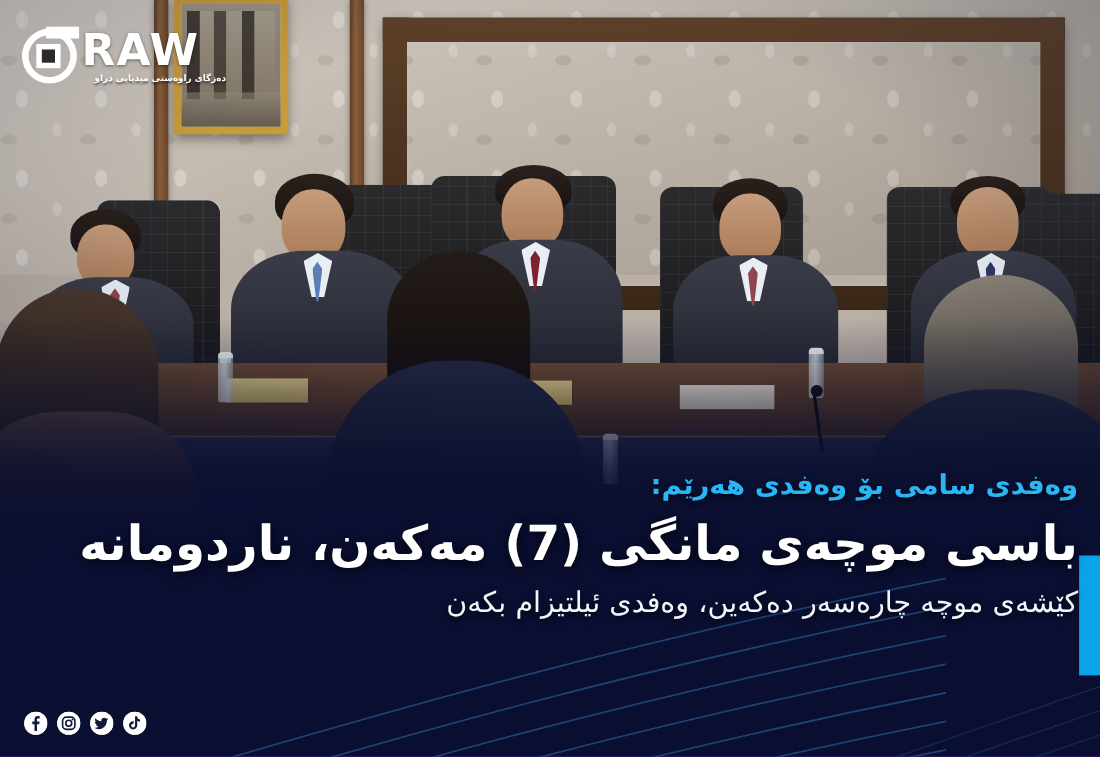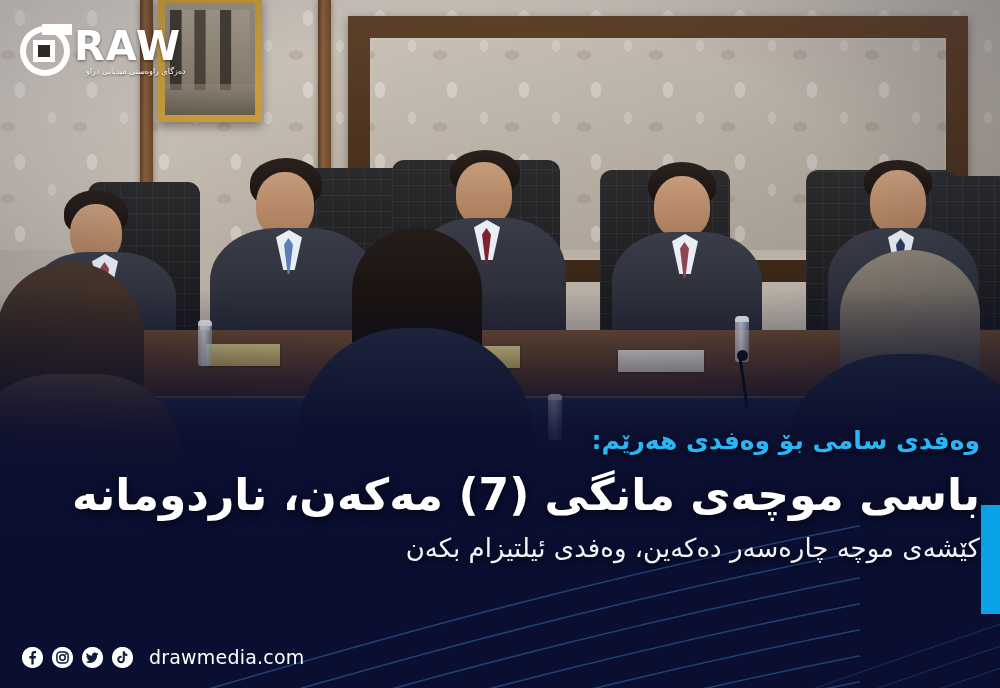--- a/index.html
+++ b/index.html
@@ -188,20 +188,21 @@
     font-family: "DejaVu Sans", sans-serif;
     font-weight:700; font-size:40px; letter-spacing:1px; color:#ffffff;
     line-height:40px;
     text-shadow: 0 1px 3px rgba(0,0,0,.5);
   }
   .logo-sub {
     position:absolute; left:68px; top:45px;
     font-size:8px; color:#ffffff; direction:rtl;
     letter-spacing:.2px; white-space:nowrap;
     text-shadow: 0 1px 2px rgba(0,0,0,.6);
+    font-weight: bold;
   }
 
   
   .headlines {
     position:absolute; right:20px; left:20px; top:424px;
     direction: rtl; text-align: right;
   }
   .kicker {
     font-size:25px; font-weight:700; color:#29b6f6;
     line-height:34px; letter-spacing:0;
@@ -406,16 +407,15 @@
         <circle cx="12" cy="12" r="12" fill="#fff"></circle>
         <path d="M19 7.6c-.5.3-1.1.5-1.7.6.6-.4 1.1-1 1.3-1.7-.6.3-1.2.6-1.9.7-.5-.6-1.3-1-2.2-1-1.7 0-3 1.3-3 3 0 .2 0 .5.1.7-2.5-.1-4.7-1.3-6.2-3.1-.3.4-.4.9-.4 1.5 0 1 .5 1.9 1.3 2.5-.5 0-1-.1-1.4-.4 0 1.5 1 2.7 2.4 3-.3.1-.5.1-.8.1-.2 0-.4 0-.6-.1.4 1.2 1.5 2.1 2.8 2.1-1 .8-2.3 1.3-3.8 1.3h-.7c1.3.9 2.9 1.4 4.6 1.4 5.5 0 8.5-4.6 8.5-8.5v-.4c.6-.4 1.1-1 1.5-1.6z" fill="#101a3d"></path>
       </svg>
     </span>
     <span class="sicon">
       <svg width="21" height="21" viewBox="0 0 24 24" aria-hidden="true">
         <circle cx="12" cy="12" r="12" fill="#fff"></circle>
         <path d="M14.6 4.8h-2.3v9.6c0 1.1-.9 2-2 2s-2-.9-2-2 .9-2 2-2c.2 0 .4 0 .6.1V10c-.2 0-.4-.1-.6-.1-2.4 0-4.3 1.9-4.3 4.3s1.9 4.3 4.3 4.3 4.3-1.9 4.3-4.3V9.4c.8.6 1.8 1 2.9 1V8.1c-1.6 0-2.9-1.3-2.9-2.9v-.4z" fill="#101a3d"></path>
       </svg>
     </span>
-    <span class="site">drawmedia.com</span>
   </div>
 
 </div>
 
 </body></html>

